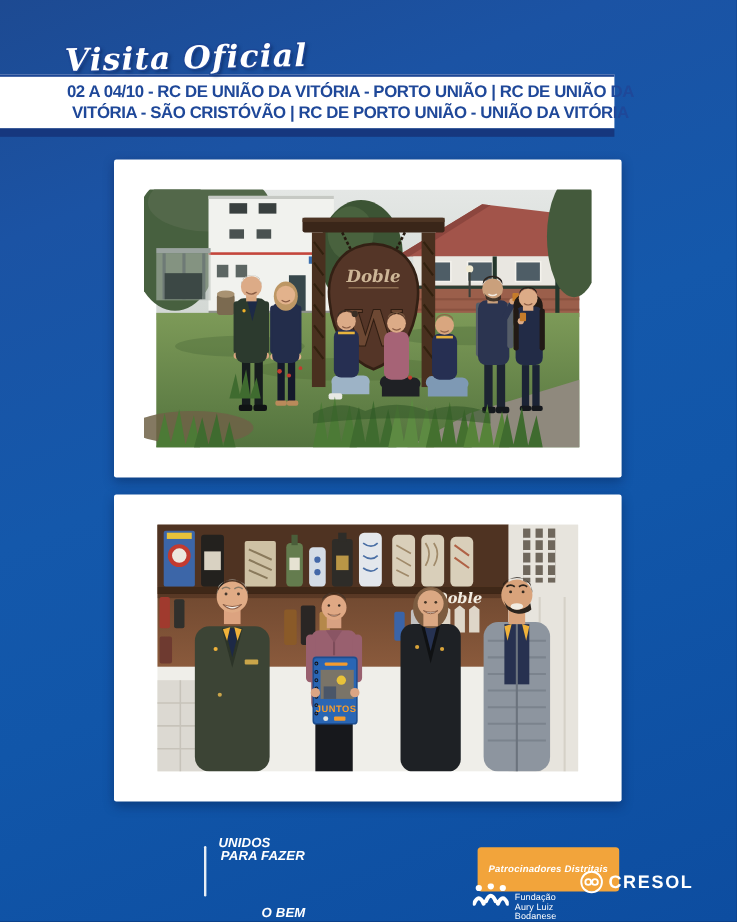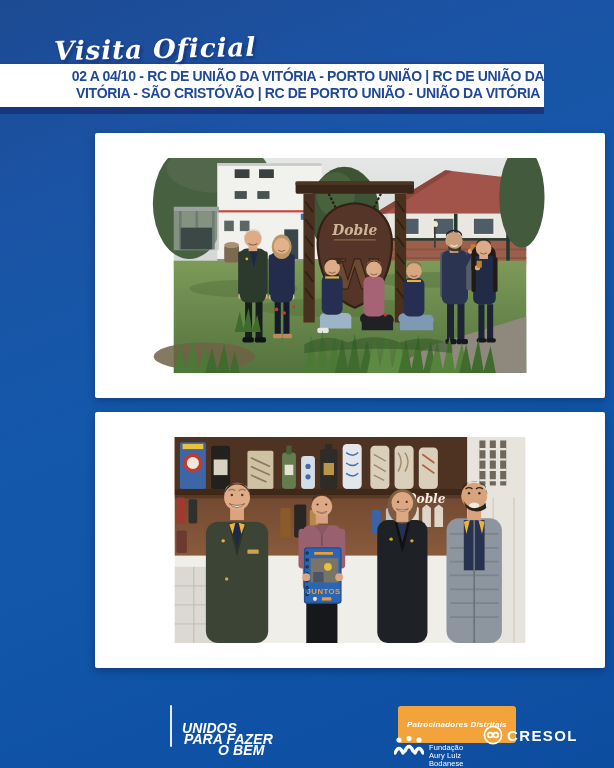--- a/index.html
+++ b/index.html
@@ -11,42 +11,42 @@
   
   .script-title{
     position:absolute;left:54px;top:34px;
     font-family:"DejaVu Serif",serif;font-style:italic;font-weight:700;
     font-size:26px;color:#ffffff;letter-spacing:1px;white-space:nowrap;
     text-shadow:-1px -1px 0 #1e4796,1px -1px 0 #1e4796,-1px 1px 0 #1e4796,1px 1px 0 #1e4796,2px 2px 3px rgba(8,28,74,.55);
     transform:rotate(-1.2deg);z-index:3;
   }
   
   .banner{position:absolute;left:0;top:62px;width:512px;background:#ffffff;
-    border-top:2px solid #1e4796;padding:4px 16px 5px;z-index:2;}
+    border-top:2px solid #1e4796;padding:4px 0 5px;z-index:2;}
   .banner::after{content:"";position:absolute;left:0;top:100%;width:100%;height:7px;background:#16377e;}
   .banner-inner{width:584px;margin:0 auto;text-align:center;font-weight:700;
     font-size:14px;line-height:17px;color:#1f4899;letter-spacing:-0.35px;}
   .banner-inner span{display:block;}
   
-  .photo-frame{position:absolute;left:95px;width:510px;background:#ffffff;
+  .photo-frame{position:absolute;left:95px;width:423px;background:#ffffff;
     padding:25px;box-sizing:border-box;box-shadow:0 3px 9px rgba(0,18,55,.35);border-radius:2px;}
   .photo-1{top:133px;height:265px;}
   .photo-2{top:412px;height:256px;}
   .photo-frame svg{display:block;width:100%;height:100%;}
   
   .footer{position:absolute;left:0;top:696px;width:614px;height:64px;color:#fff;}
   .rotary-lockup{position:absolute;left:50px;top:8px;display:flex;align-items:center;gap:5px;}
   .rotary-text{text-align:right;}
   .rotary-brand{font-size:20px;font-weight:700;letter-spacing:-0.4px;line-height:20px;}
   .rotary-district{font-size:11.5px;font-weight:400;line-height:13px;letter-spacing:0.2px;}
   .footer-divider{position:absolute;left:170px;top:9px;width:2px;height:42px;background:rgba(255,255,255,.9);border-radius:1px;}
-  .tagline{position:absolute;left:182px;top:27px;font-style:italic;font-weight:700;
-    font-size:14px;line-height:11px;letter-spacing:0.1px;}
+  .tagline{position:absolute;left:182px;top:2px;font-style:italic;font-weight:700;
+    font-size:11px;line-height:11px;letter-spacing:0.1px;}
   .tagline .t2{margin-left:2px;}
-  .tagline .t3{margin-left:36px;}
+  .tagline .t3{margin-left:36px;margin-top:36px;}
   .aurora-lockup{position:absolute;left:297px;top:27px;display:flex;align-items:center;gap:3px;}
   .aurora-text{font-weight:700;font-size:11px;line-height:10px;letter-spacing:0.4px;}
   .sponsors-badge{position:absolute;left:398px;top:10px;background:#f2a43b;color:#fff;
     font-size:8px;font-weight:700;letter-spacing:0.2px;padding:14px 9px;border-radius:3px;font-style:italic;}
   .fundacao-lockup{position:absolute;left:394px;top:27px;display:flex;align-items:center;gap:5px;}
   .fundacao-text{font-size:7.5px;line-height:8.2px;letter-spacing:0.1px;}
   .fundacao-text .f1{font-weight:400;margin-top:21px;}
   .fundacao-text .f2,.fundacao-text .f3{font-weight:400;}
   .cresol-lockup{position:absolute;left:483px;top:29px;display:flex;align-items:center;gap:4px;}
   .cresol-label{font-weight:700;font-size:15px;letter-spacing:1.4px;}

